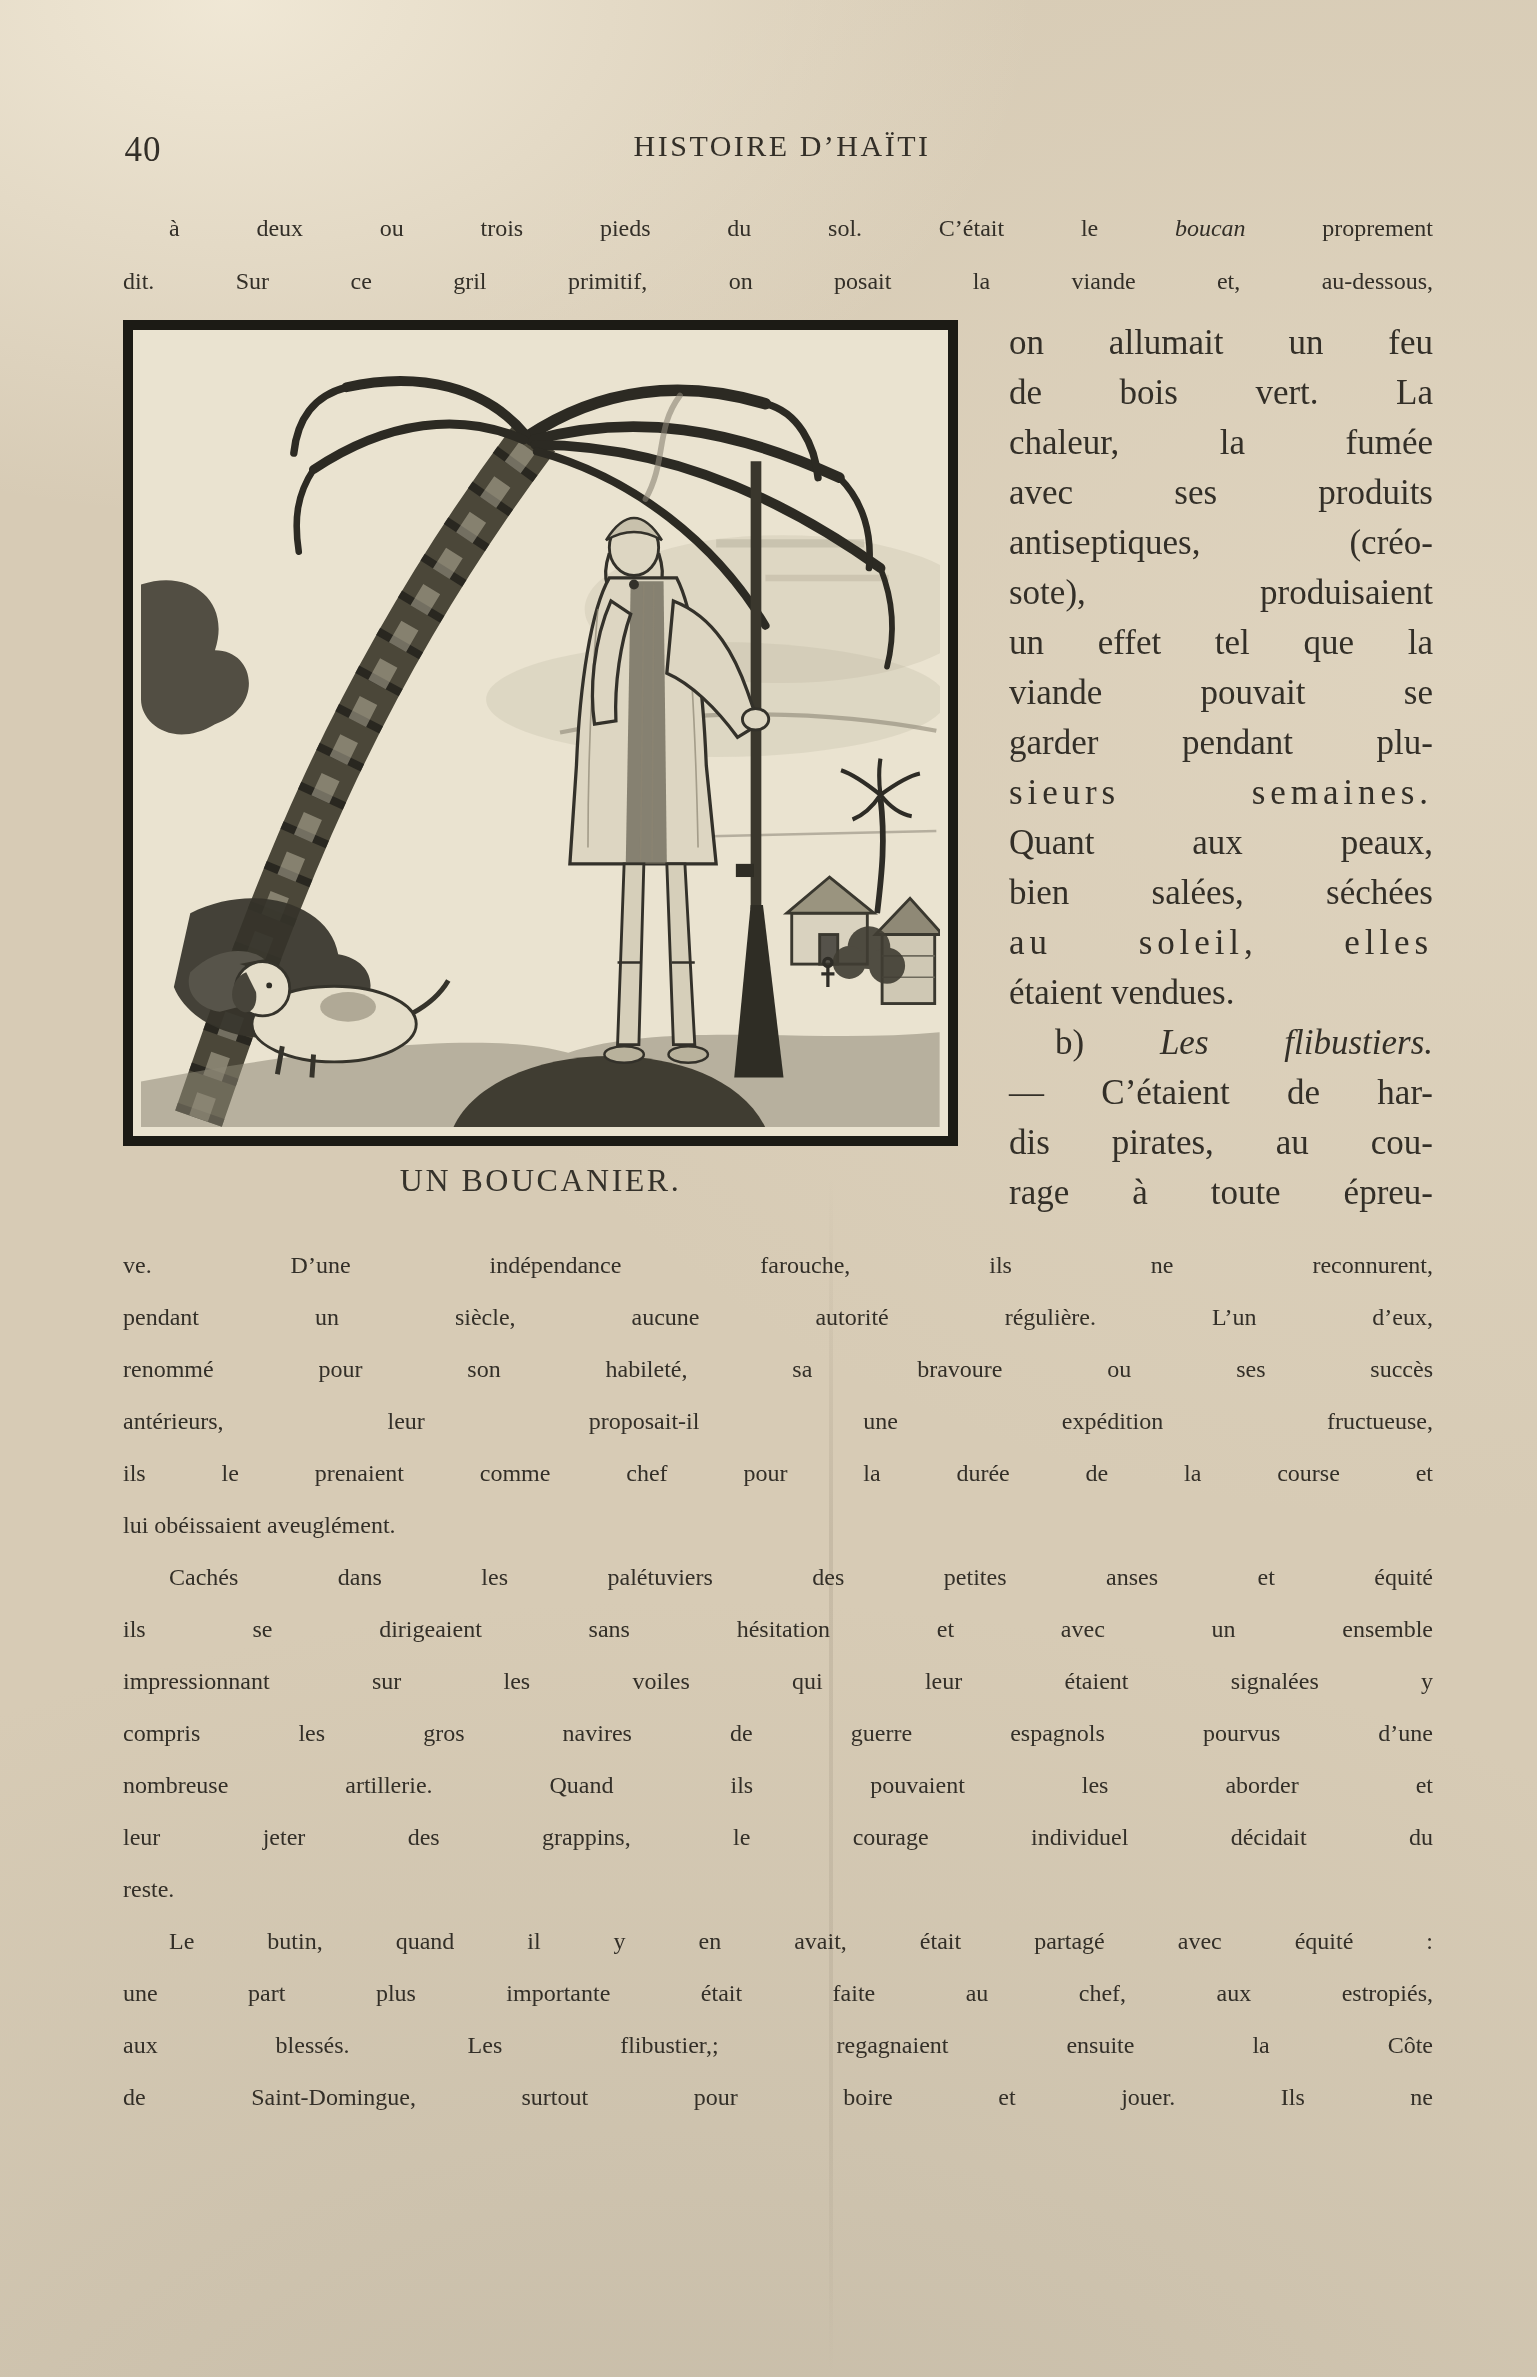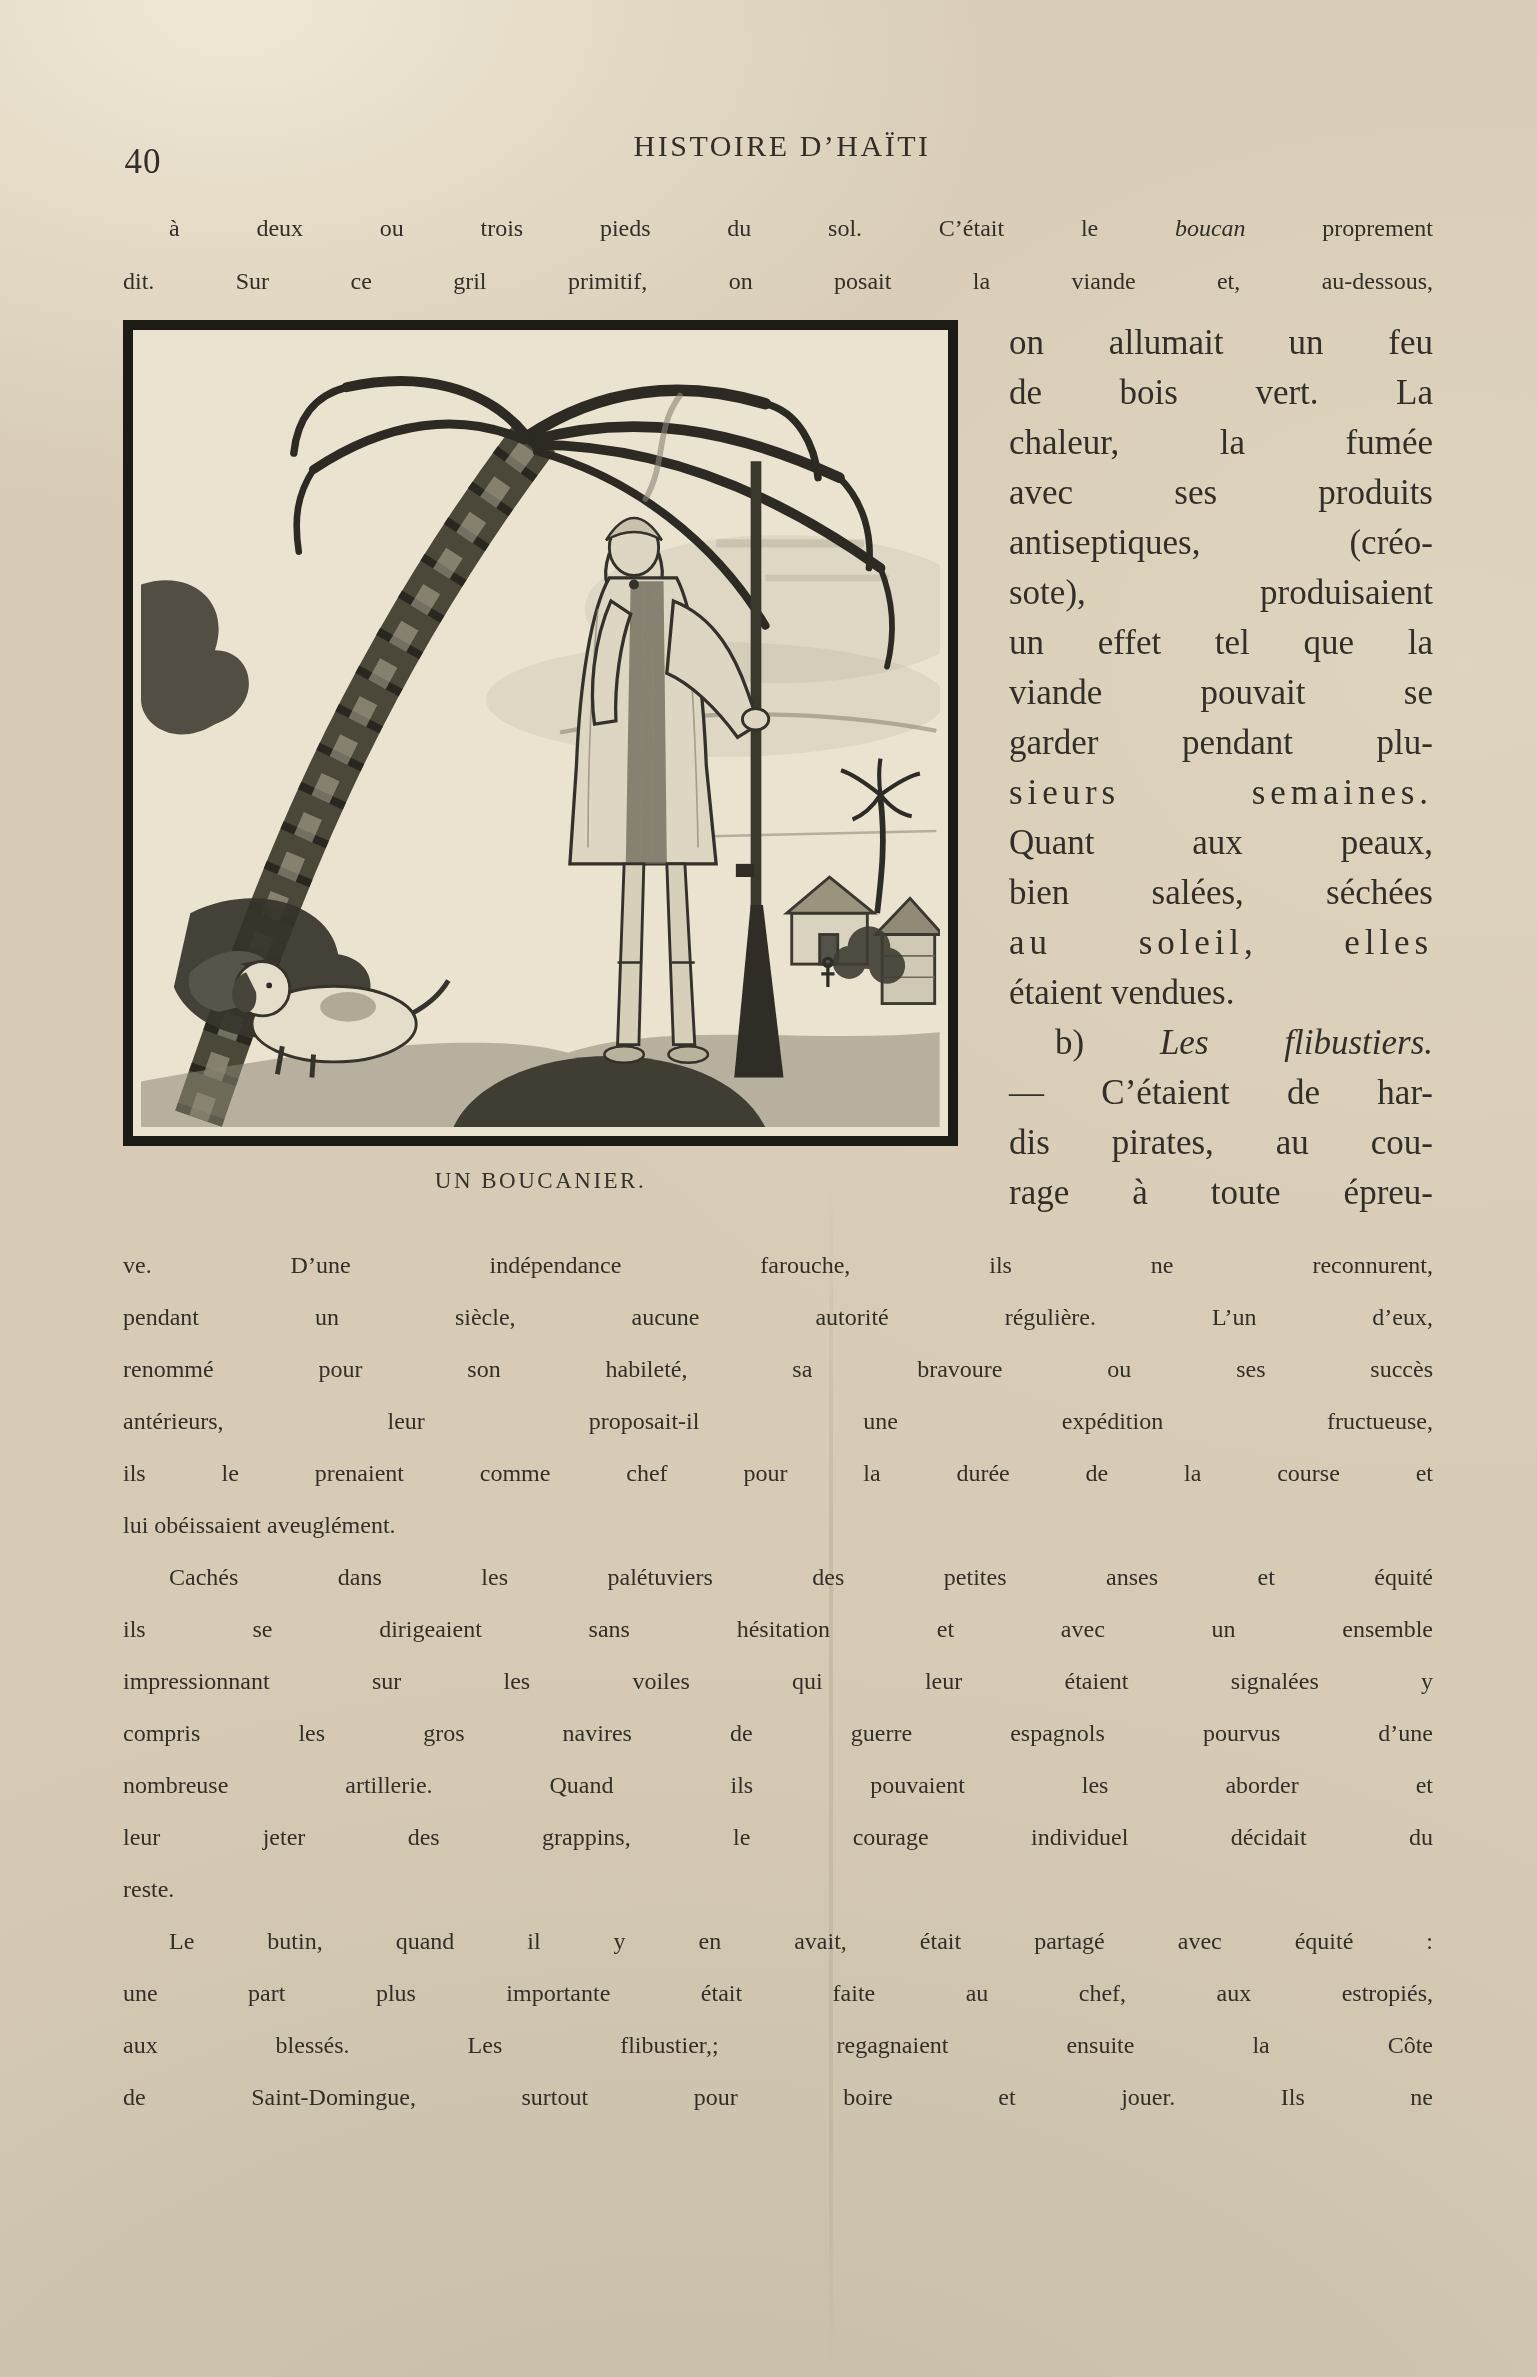--- a/index.html
+++ b/index.html
@@ -14,37 +14,37 @@
       radial-gradient(1477px 1149px at 95% 28%, rgba(224,213,192,.85), rgba(224,213,192,0) 75%),
       radial-gradient(2134px 1477px at 45% 112%, rgba(196,186,166,.95), rgba(196,186,166,0) 72%),
       #d7cbb5;
   }
   .crease{
     position:absolute;left:829px;top:1174px;bottom:0;width:4.1px;
     background:linear-gradient(180deg, rgba(0,0,0,0), rgba(90,80,65,.13) 30%, rgba(90,80,65,.09) 80%, rgba(0,0,0,0));
   }
   .content{position:absolute;left:123px;top:123px;width:1310px;}
   .head{position:relative;height:46px;line-height:46px;margin-bottom:33px;}
-  .folio{position:absolute;left:1.6px;top:16px;font-size:35px;letter-spacing:0.8px;}
+  .folio{position:absolute;left:1.6px;top:4px;font-size:35px;letter-spacing:0.8px;}
   .rtitle{position:absolute;left:8px;right:0;text-align:center;font-size:30px;letter-spacing:2.5px;}
   .para{font-size:24px;}
   .line{text-align:justify;text-align-last:justify;white-space:normal;}
   .line.nj{text-align-last:left;}
   .line.ind{text-indent:46px;}
   .line.ls{letter-spacing:4.9px;}
   .intro .line{line-height:53px;}
   .col{font-size:35px;margin-top:9.8px;}
   .col .line{line-height:50px;}
   .wide .line{line-height:52px;}
   .p2{margin-top:21.3px;clear:left;}
   em{font-style:italic;}
   .illus{float:left;width:835px;margin:11.5px 51px 0 0;}
   .frame{box-sizing:border-box;height:826px;border:10.7px solid #1c1b15;padding:8.2px;background:#eae3d0;}
   .frame svg{display:block;width:100%;height:100%;}
-  .cap{margin-top:19.7px;font-size:23px;letter-spacing:2.5px;text-align:center;line-height:31px;color:#35322b;}
+  .cap{margin-top:19.7px;font-size:32px;letter-spacing:2.5px;text-align:center;line-height:31px;color:#35322b;}
 </style>
 </head>
 <body>
 
 <div class="page">
   <div class="crease"></div>
   <div class="content">
 
     <div class="head">
       <span class="folio">40</span>

